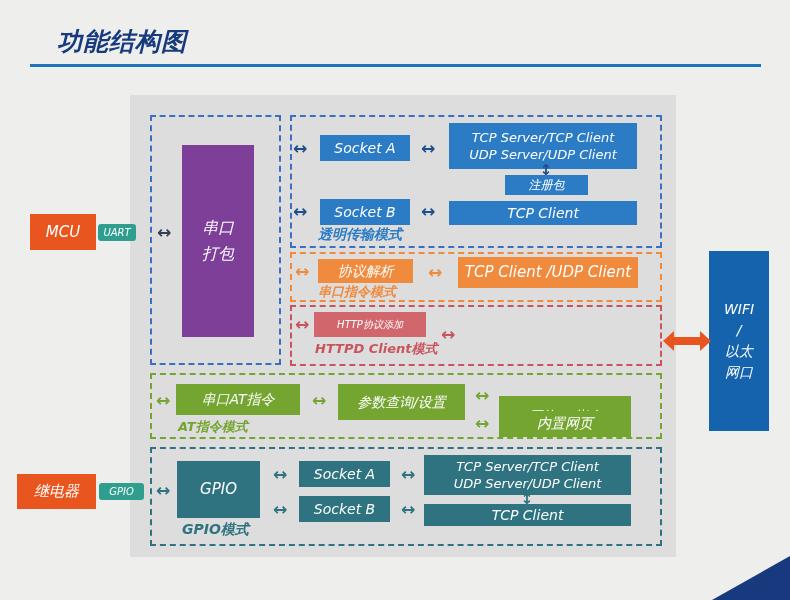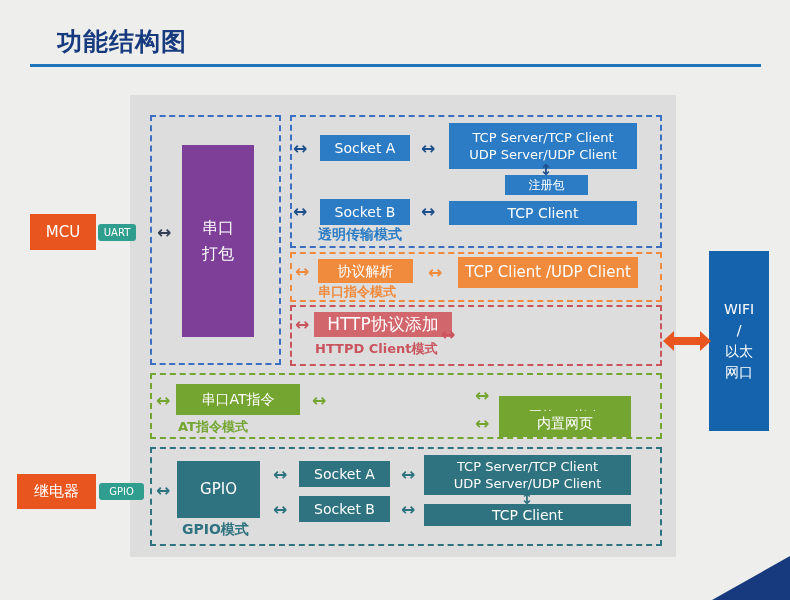--- a/index.html
+++ b/index.html
@@ -4,21 +4,21 @@
 <style>
   :root{
     --bg:#eeefec; --panel:#dcdddc; --navy:#173a7e; --rule-blue:#1e74b8;
     --blue:#2b7cc5; --blue-border:#3d6fc1; --arrow-navy:#1f4e8c;
     --purple:#7d3f98; --orange:#f08a3d; --orange-red:#e8551e;
     --red:#d2666d; --red-border:#c9545e; --green:#74a531;
     --teal:#2f7280; --teal-badge:#2f9e8f; --wifi-blue:#1563ac; --arrow-dark:#333f52;
   }
   html,body{margin:0;padding:0;}
   body{font-family:"DejaVu Sans","Liberation Sans",sans-serif;}
-  #stage{position:relative;width:790px;height:600px;background:var(--bg);overflow:hidden;}
+  #stage{position:relative;width:790px;height:600px;background:var(--bg);overflow:hidden;font-style:italic;}
   .title{position:absolute;left:57px;top:25px;font-size:25px;font-weight:bold;color:var(--navy);letter-spacing:1px;}
   .rule{position:absolute;left:30px;top:64px;width:731px;height:3px;background:var(--rule-blue);}
   .panel{position:absolute;left:130px;top:95px;width:546px;height:462px;background:var(--panel);}
   .dashed{position:absolute;border:2px dashed;box-sizing:border-box;background:transparent;}
   .box{position:absolute;display:flex;flex-direction:column;align-items:center;justify-content:center;
        color:#fff;text-align:center;font-size:14px;line-height:17px;box-sizing:border-box;}
   .mode-label{position:absolute;font-size:14px;font-weight:600;}
   .arrow{position:absolute;width:28px;text-align:center;font-size:17px;font-weight:700;line-height:22px;}
   .a-blue{color:var(--arrow-navy);} .a-orange{color:var(--orange);} .a-red{color:var(--red-border);}
   .a-green{color:var(--green);} .a-teal{color:var(--teal);} .a-dark{color:var(--arrow-dark);}
@@ -61,24 +61,25 @@
   </div>
   <div class="box" style="left:505px;top:175px;width:83px;height:20px;background:var(--blue);font-size:12px">注册包</div>
   <div class="box" style="left:320px;top:199px;width:90px;height:26px;background:var(--blue)">Socket B</div>
   <div class="box" style="left:449px;top:201px;width:188px;height:24px;background:var(--blue)">TCP Client</div>
   <div class="mode-label" style="left:318px;top:226px;color:var(--blue)">透明传输模式</div>
 
   <div class="box" style="left:318px;top:259px;width:95px;height:24px;background:var(--orange)">协议解析</div>
   <div class="box" style="left:458px;top:257px;width:180px;height:31px;background:var(--orange);font-size:15px">TCP Client /UDP Client</div>
   <div class="mode-label" style="left:318px;top:283px;color:var(--orange);font-size:13px">串口指令模式</div>
 
-  <div class="box" style="left:314px;top:312px;width:138px;height:25px;background:var(--red);font-size:17px">HTTP协议添加</div>
+  <div class="box" style="left:314px;top:312px;width:112px;height:25px;background:var(--red);font-size:10px">HTTP协议添加</div>
   <div class="mode-label" style="left:315px;top:340px;color:var(--red-border);font-size:13px">HTTPD Client模式</div>
 
   <div class="box" style="left:176px;top:384px;width:124px;height:31px;background:var(--green)">串口AT指令</div>
+  <div class="box" style="left:338px;top:384px;width:127px;height:36px;background:var(--green)">参数查询/设置</div>
   <div class="box" style="left:499px;top:396px;width:132px;height:41px;background:var(--green)">网络AT指令</div>
   <div class="box" style="left:499px;top:411px;width:132px;height:24px;background:var(--green)">内置网页</div>
   <div class="mode-label" style="left:178px;top:418px;color:var(--green);font-size:13px">AT指令模式</div>
 
   <div class="box" style="left:177px;top:461px;width:83px;height:57px;background:var(--teal);font-size:15px">GPIO</div>
   <div class="box" style="left:299px;top:461px;width:91px;height:26px;background:var(--teal)">Socket A</div>
   <div class="box" style="left:299px;top:496px;width:91px;height:26px;background:var(--teal)">Socket B</div>
   <div class="box" style="left:424px;top:455px;width:207px;height:40px;background:var(--teal);font-size:13px">
     <span>TCP Server/TCP Client</span>
     <span>UDP Server/UDP Client</span>

